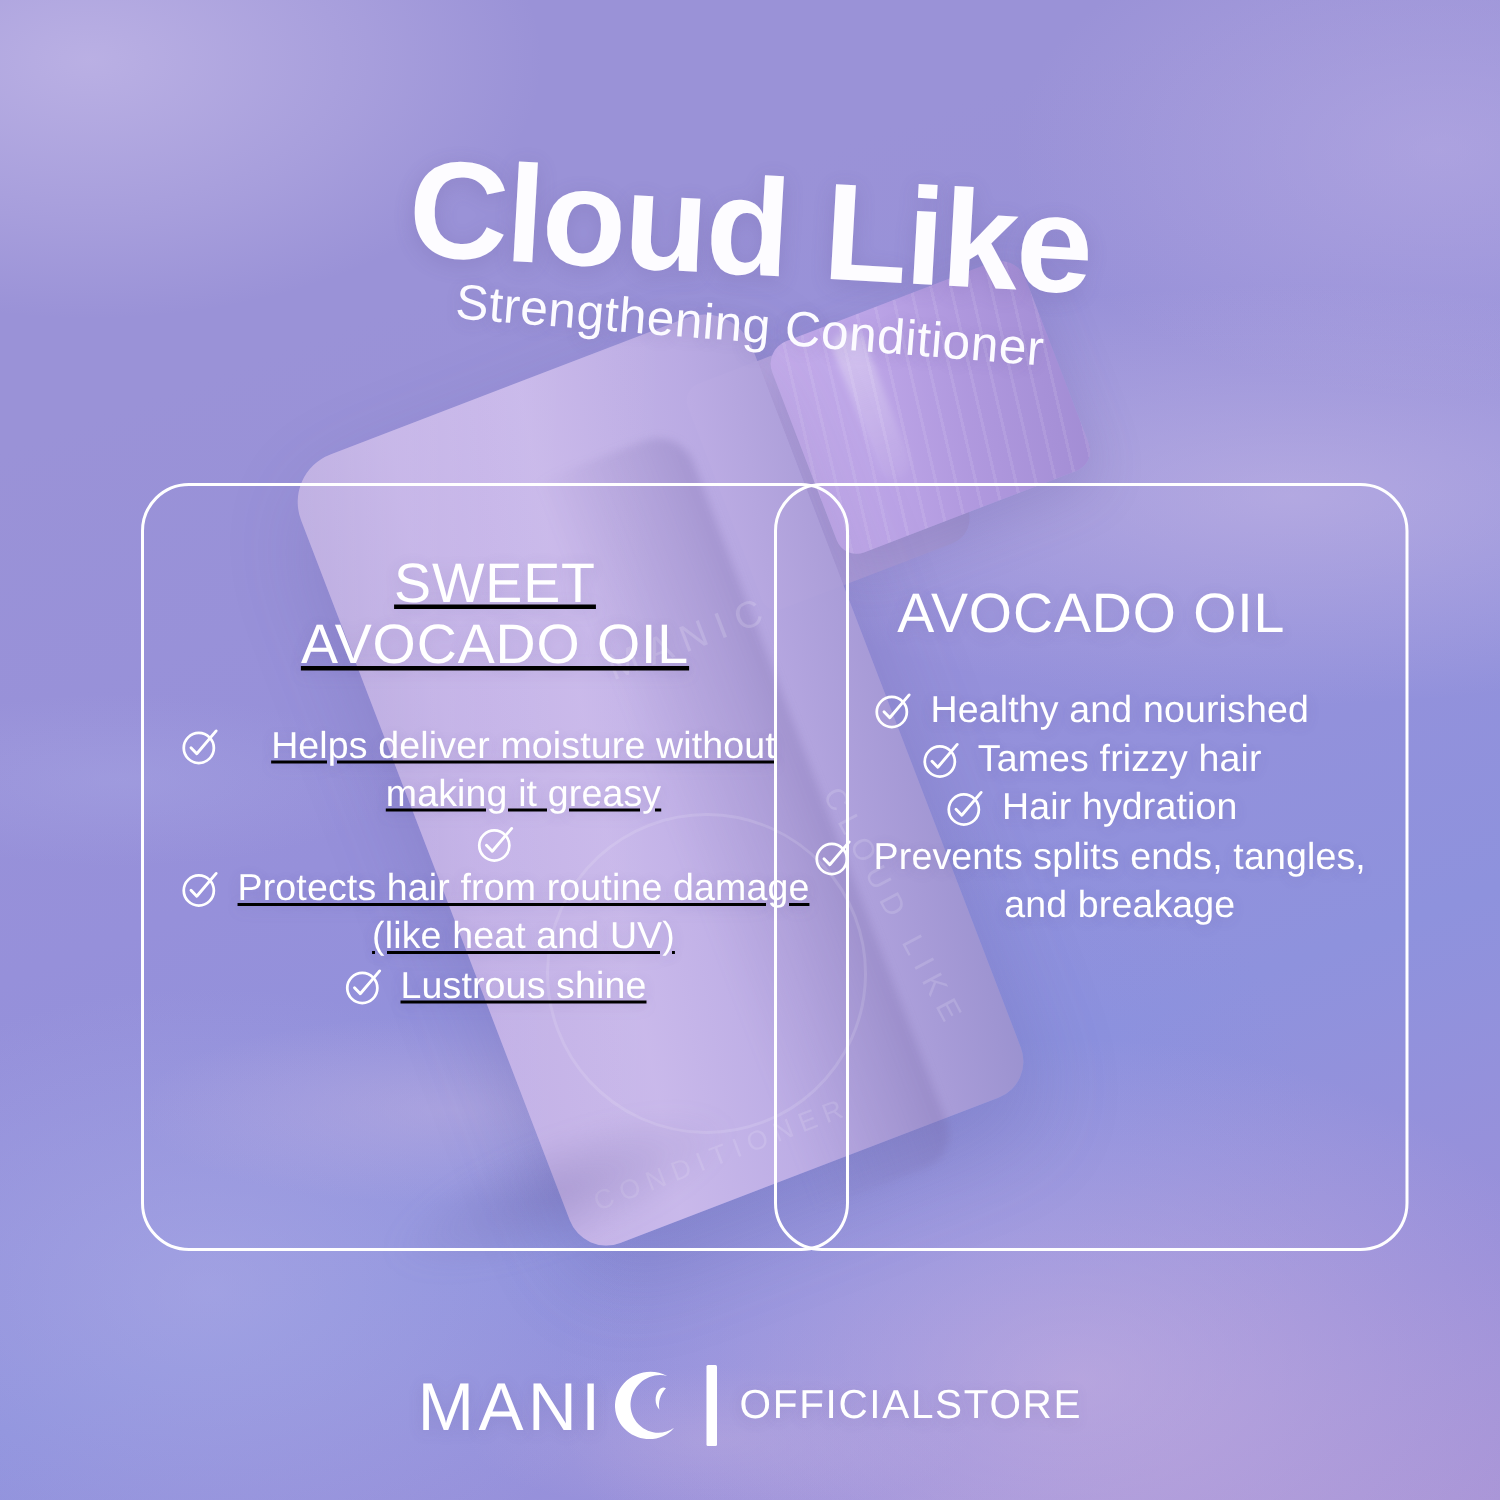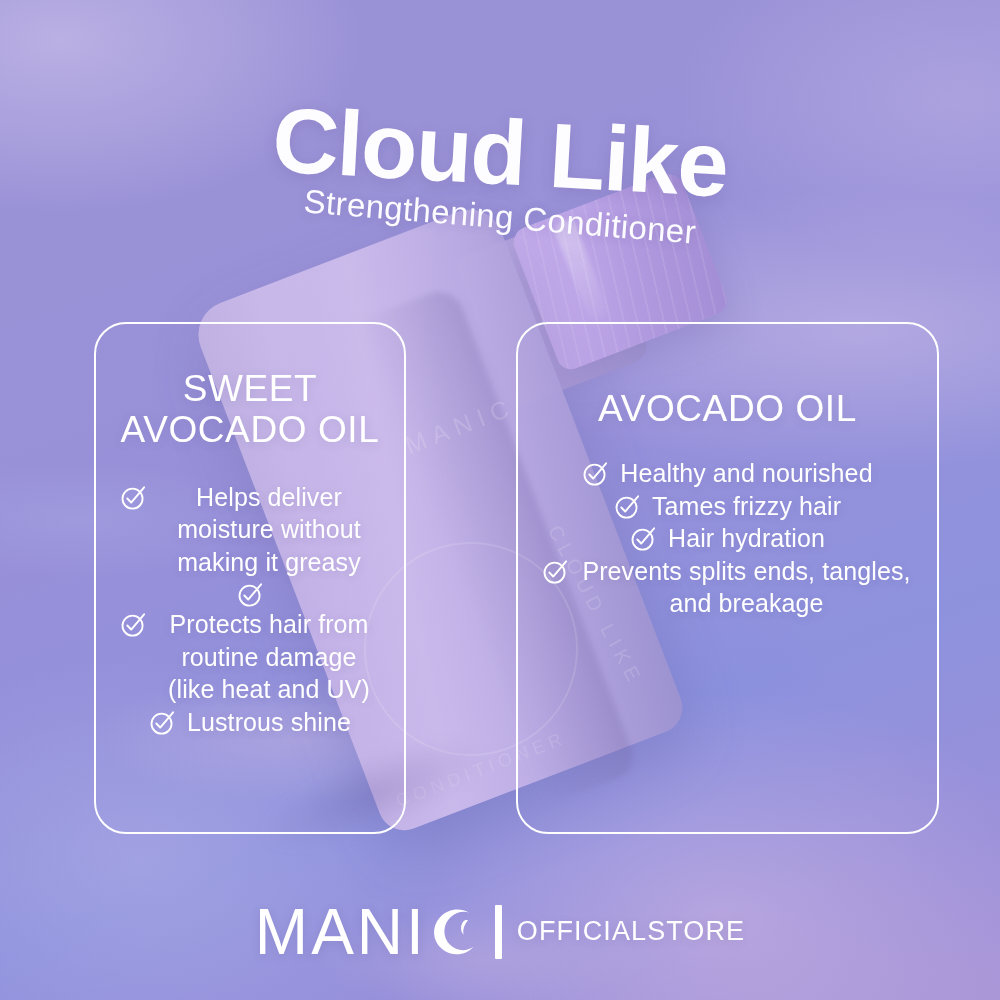--- a/index.html
+++ b/index.html
@@ -218,21 +218,21 @@
     top: 322px;
     height: 512px;
     border: 2px solid #ffffff;
     border-radius: 32px;
     box-sizing: border-box;
     padding: 26px 18px 20px;
     display: flex;
     flex-direction: column;
     align-items: center;
   }
-  #card-left  { left: 94px;  width: 312px; }
+  #card-left  { left: 94px;  width: 472px; text-decoration: underline; }
   #card-right { left: 516px; width: 423px; }
 
   .card-title {
     color: #ffffff;
     font-size: 37px;
     font-weight: 300;
     letter-spacing: 0.6px;
     line-height: 1.12;
     text-align: center;
     margin: 0 0 6px 0;
@@ -280,21 +280,21 @@
     position: absolute;
     left: 0; bottom: 36px;
     width: 1000px;
     display: flex;
     align-items: center;
     justify-content: center;
     gap: 0;
   }
   #brand-word {
     color: #ffffff;
-    font-size: 64px;
+    font-size: 45px;
     font-weight: 300;
     letter-spacing: 3px;
     line-height: 1;
     text-shadow: 0 2px 10px rgba(88,76,140,0.18);
   }
   #brand-mark { width: 50px; height: 52px; margin: 0 2px 0 0; }
   #brand-divider {
     width: 7px;
     height: 54px;
     background: #ffffff;

